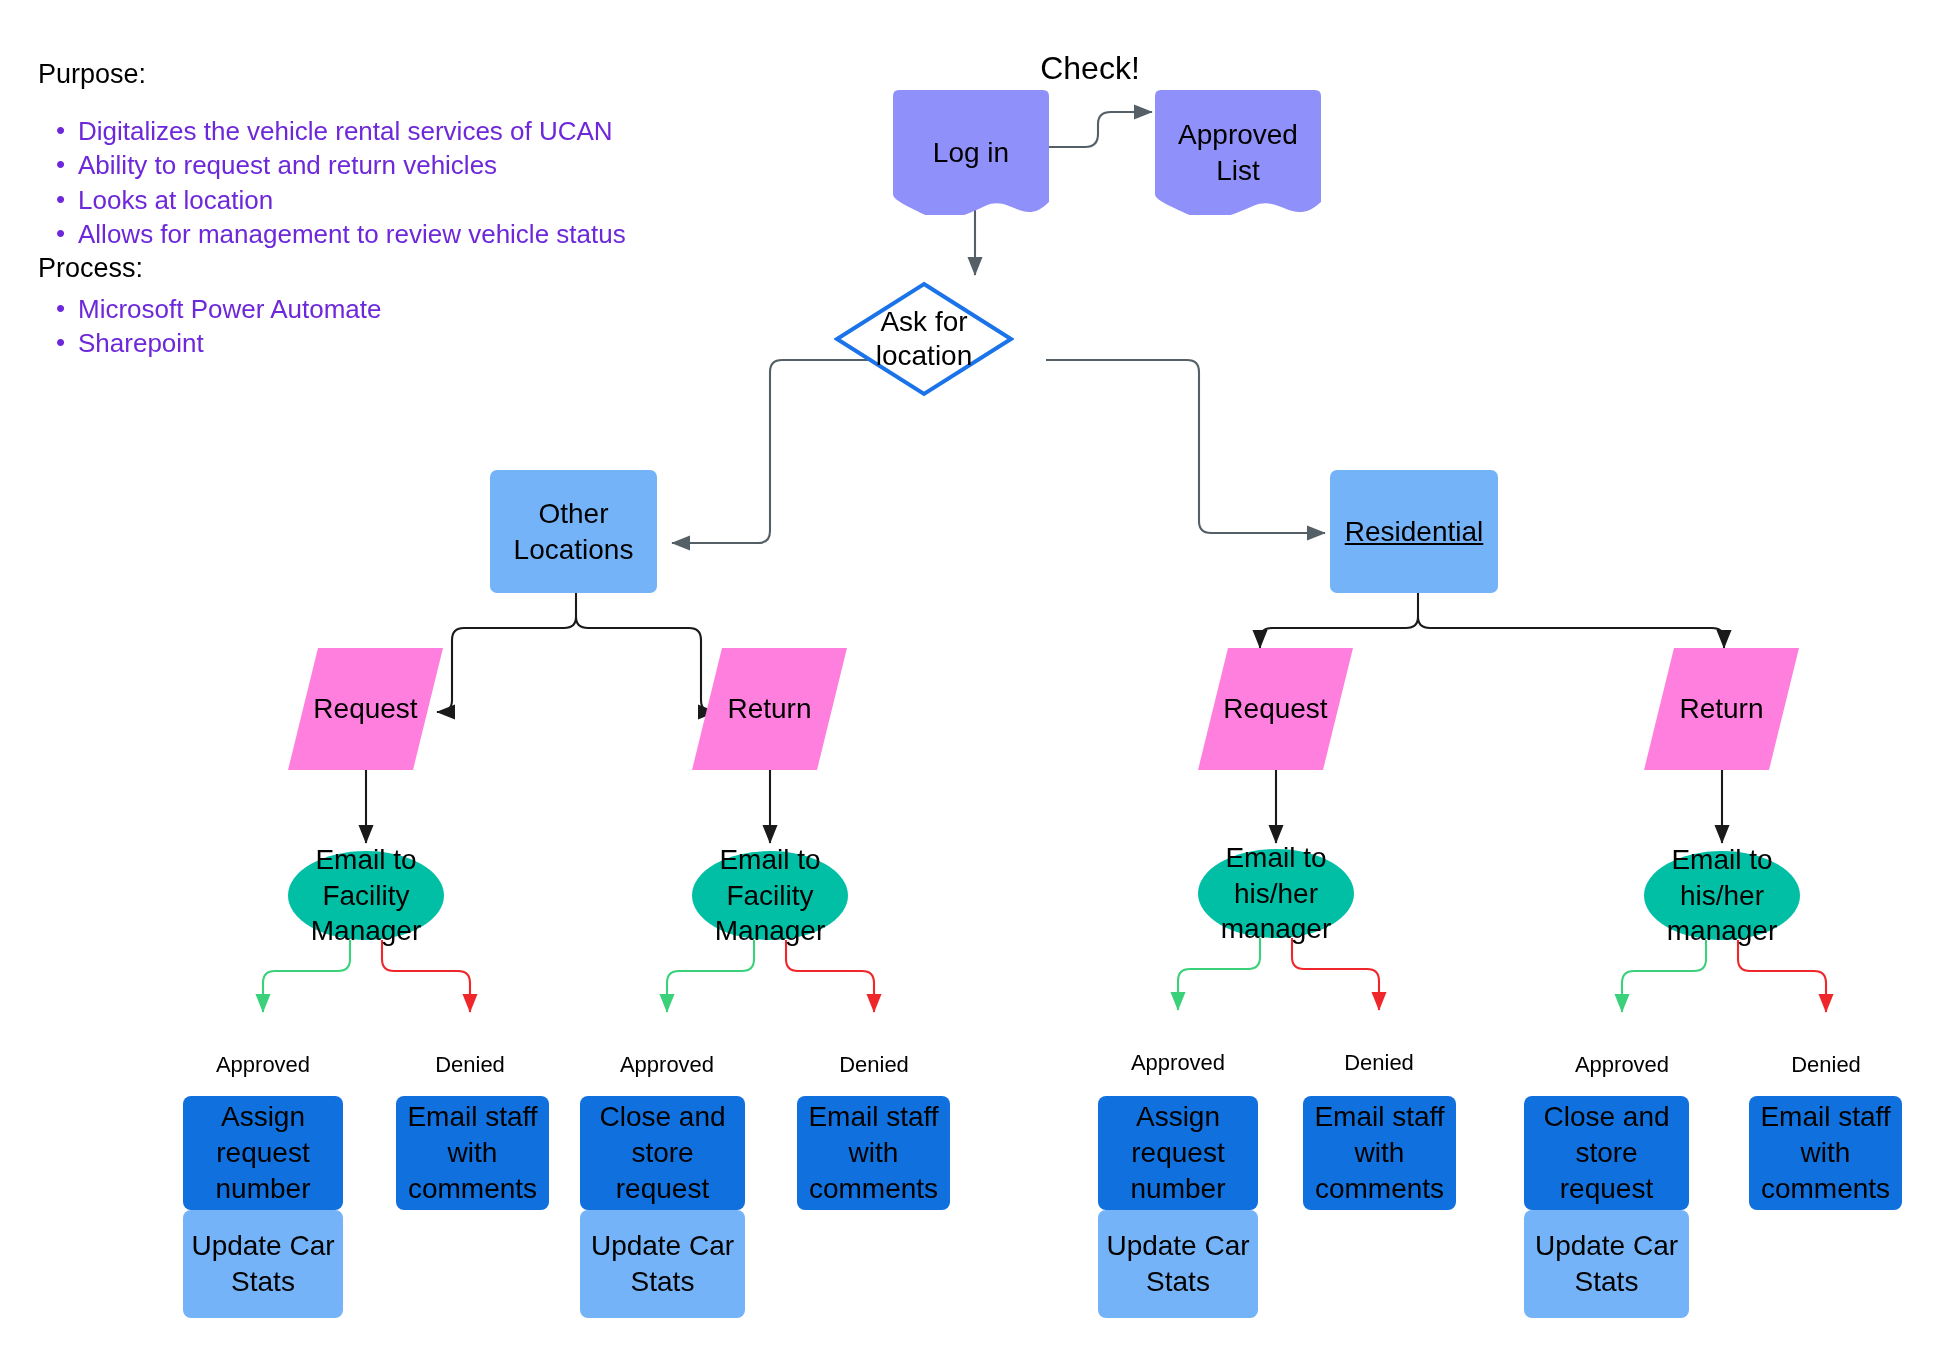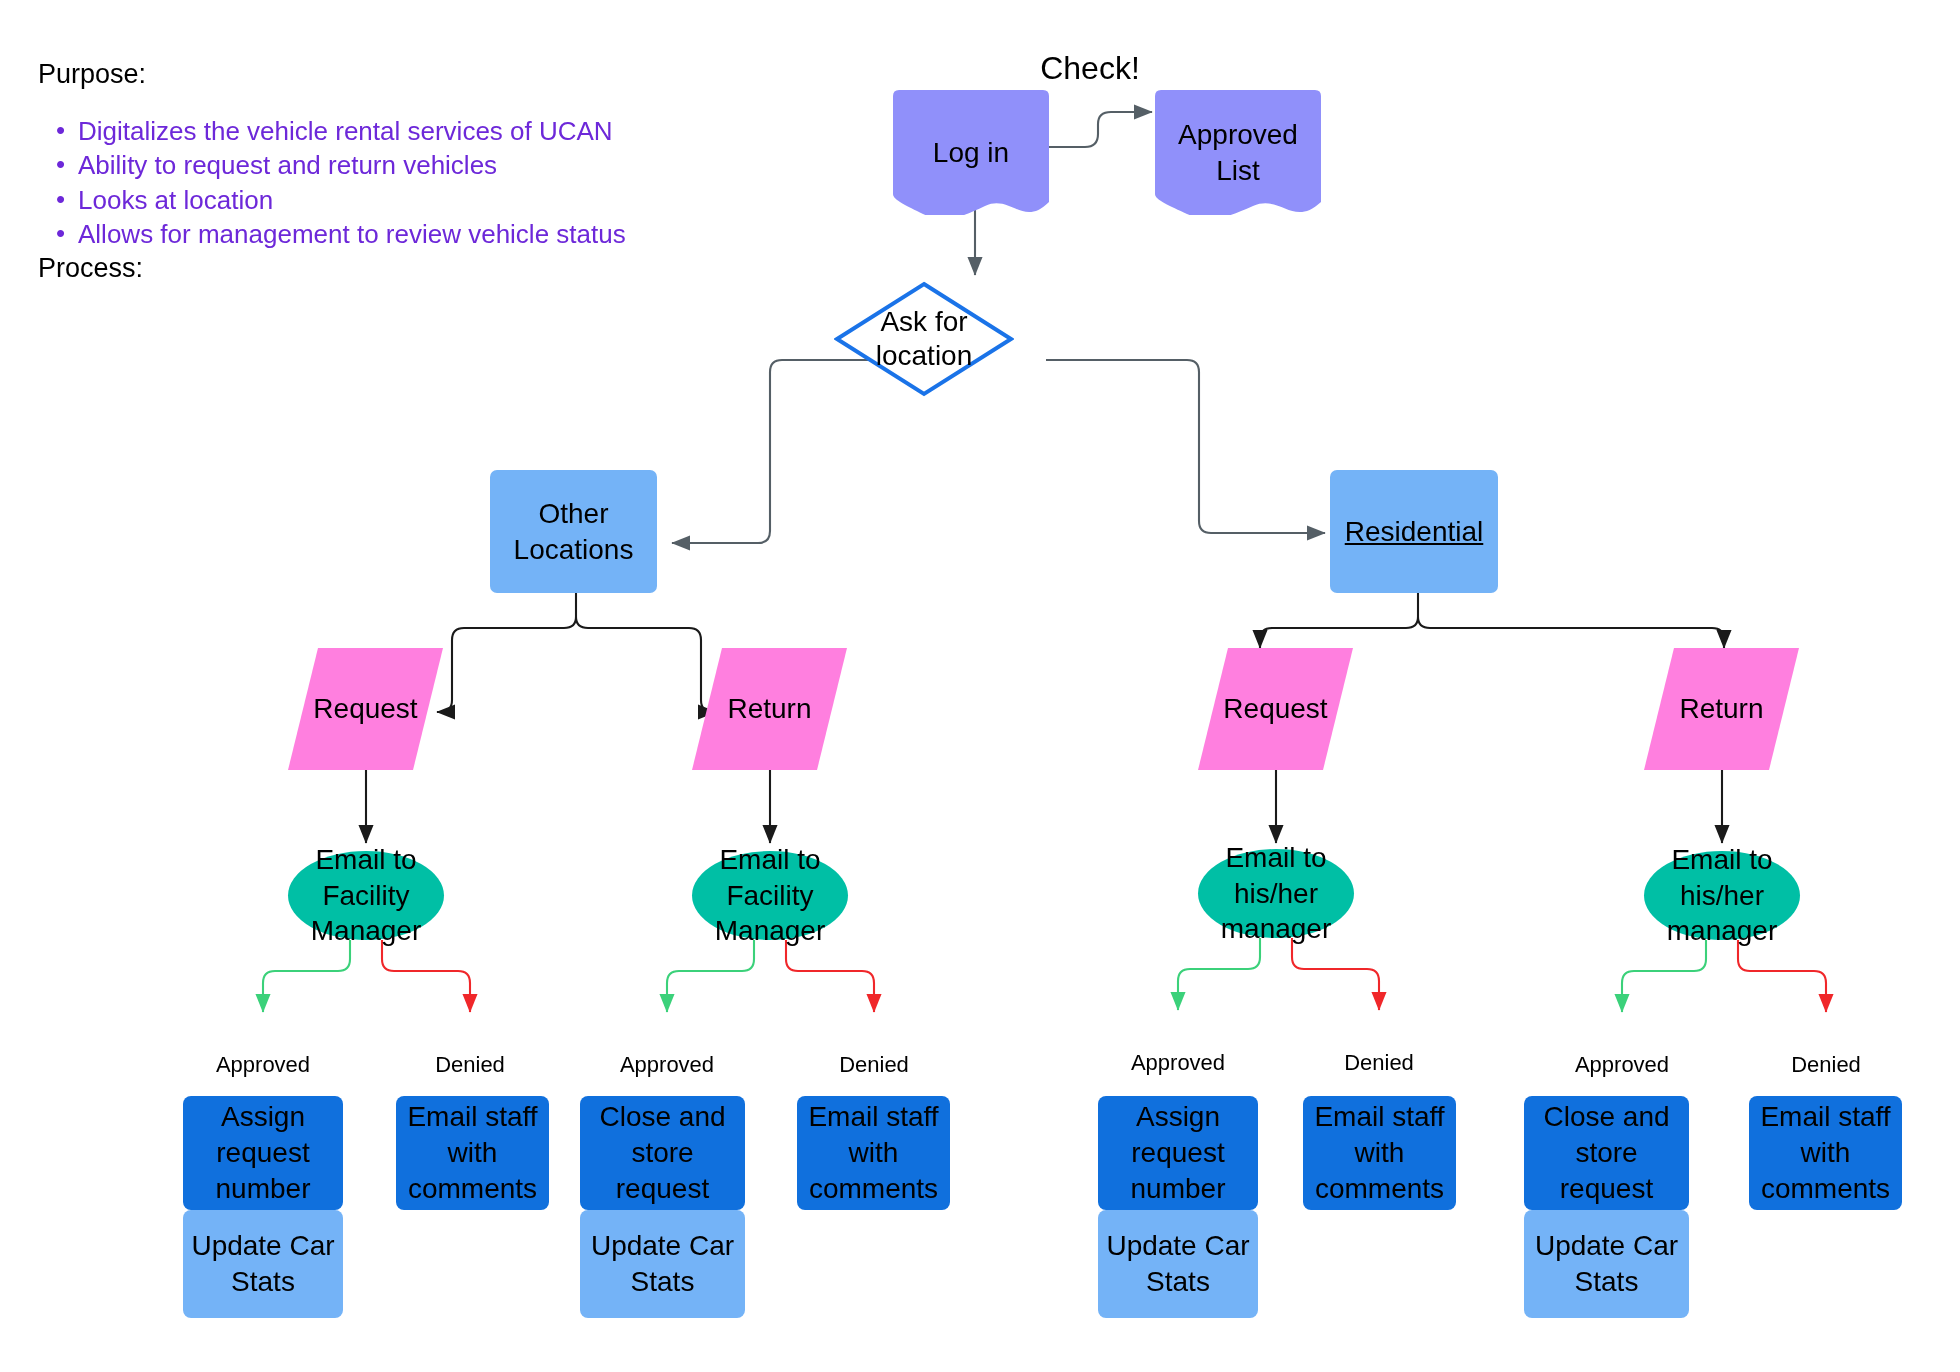--- a/index.html
+++ b/index.html
@@ -194,20 +194,24 @@
 
   <div class="notes">
     <p class="notes-heading">Purpose:</p>
     <ul>
       <li>Digitalizes the vehicle rental services of UCAN</li>
       <li>Ability to request and return vehicles</li>
       <li>Looks at location</li>
       <li>Allows for management to review vehicle status</li>
     </ul>
     <p class="notes-heading second">Process:</p>
+    <ul>
+      <li>Microsoft Power Automate</li>
+      <li>Sharepoint</li>
+    </ul>
   </div>
 
   <div class="plain-label label-check" style="left:1010px; top:50px; width:160px;">Check!</div>
 
   <div class="node doc" style="left:893px; top:90px; width:156px; height:125px;">
     <svg class="doc-bg" viewBox="0 0 156 125" preserveAspectRatio="none">
       <path d="M6,0 L150,0 Q156,0 156,6 L156,112
                C130,138 118,104 92,116
                C66,128 52,134 30,124
                C14,116 0,110 0,104 L0,6 Q0,0 6,0 z" fill="#9090fa"></path>

